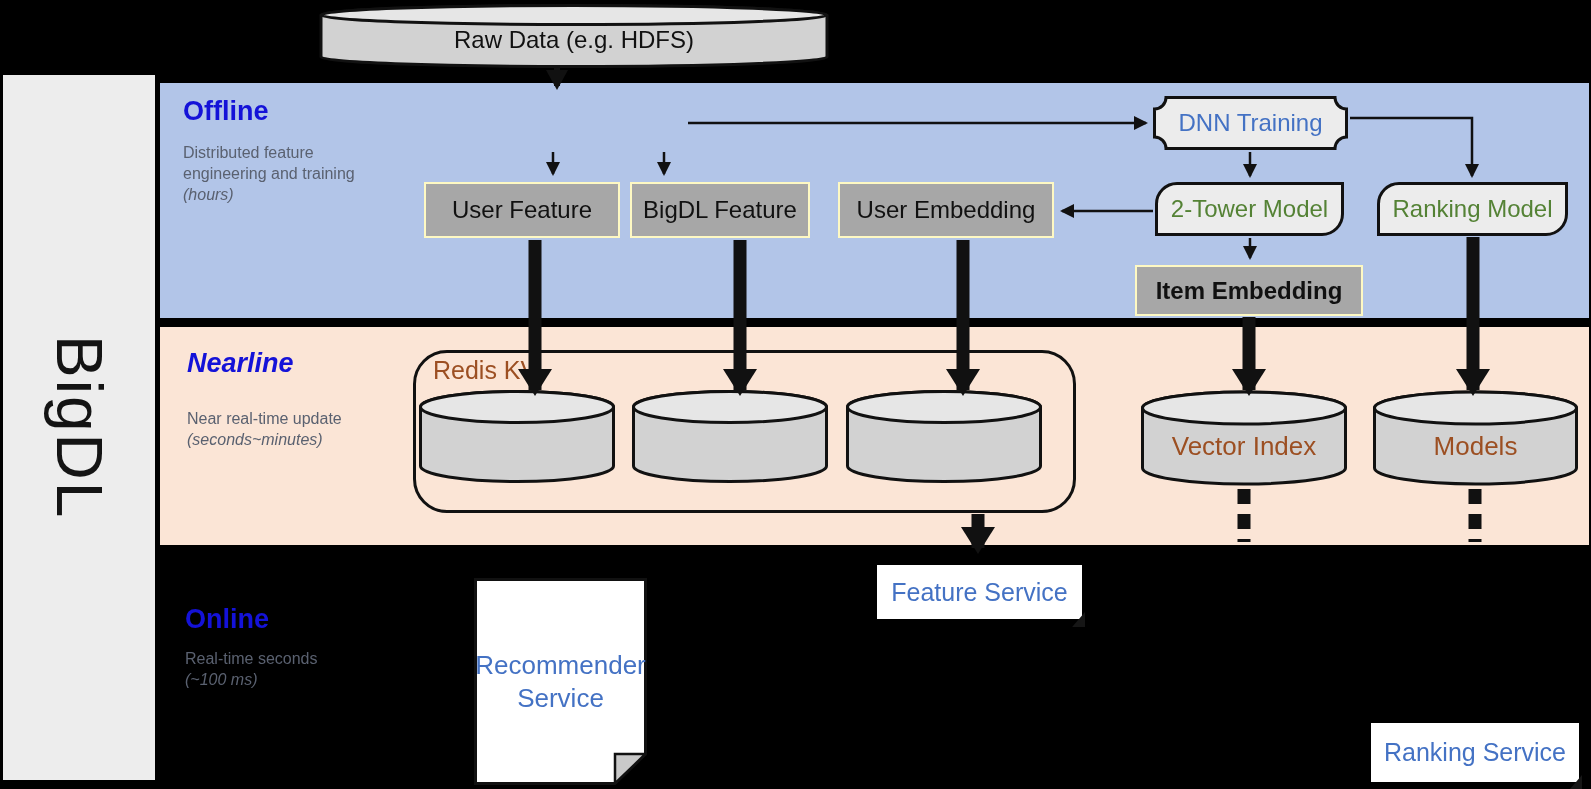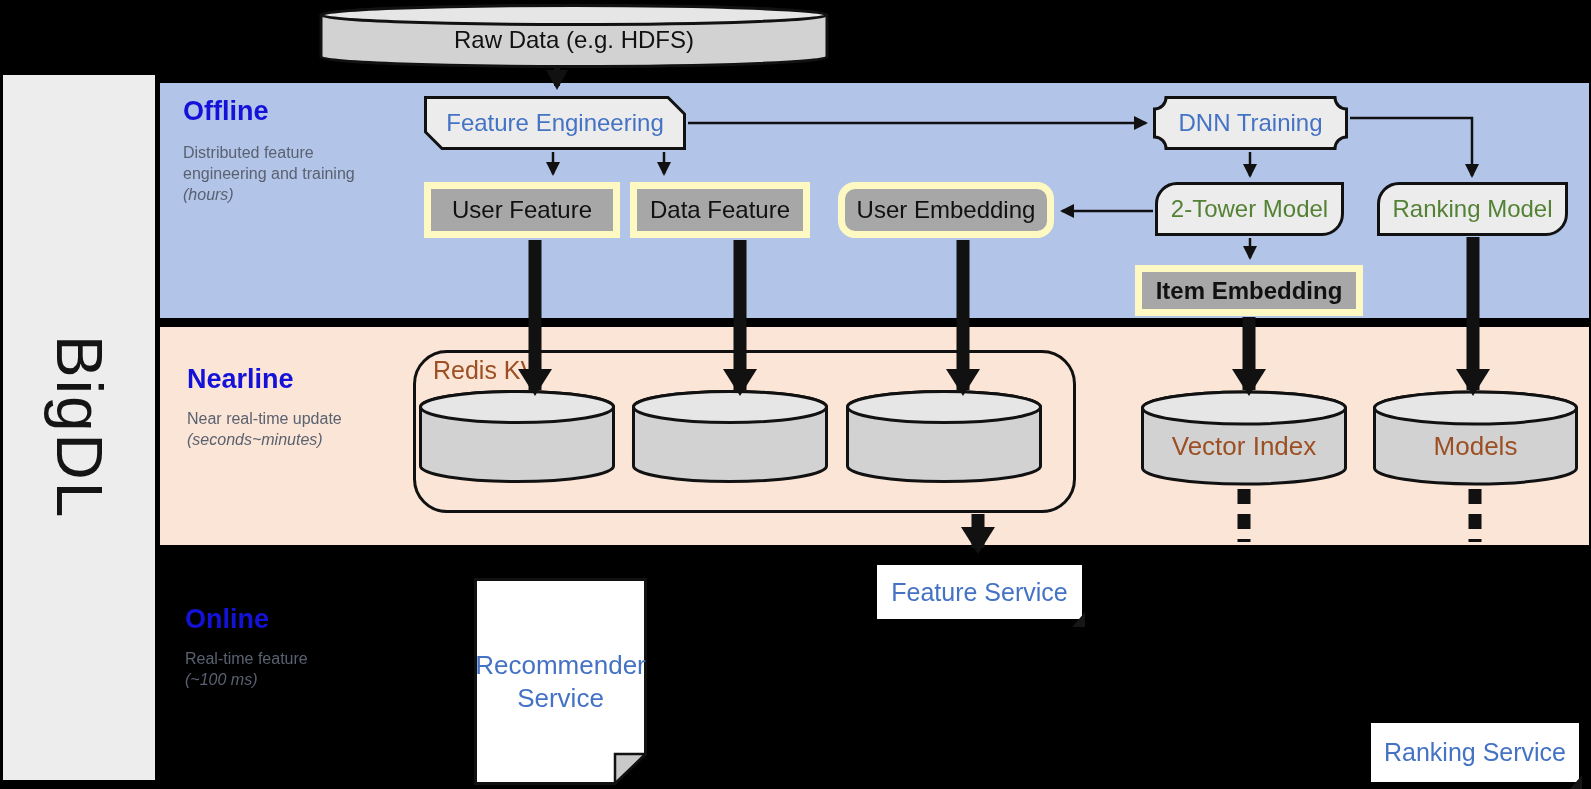--- a/index.html
+++ b/index.html
@@ -24,21 +24,21 @@
   .zone-title{position:absolute; z-index:6; font-size:27px; font-weight:600; color:#1412d8;}
   .zone-desc{position:absolute; z-index:6; font-size:16px; color:#5a6170; line-height:1.32;}
   .zone-desc i{font-style:italic;}
   
   .node{position:absolute; z-index:3; box-sizing:border-box;}
   .node .lbl{
     position:absolute; inset:0; display:flex; align-items:center; justify-content:center;
     text-align:center; font-size:24px; color:#111; z-index:2; pointer-events:none;
   }
   .node svg.shape{position:absolute; inset:0; width:100%; height:100%; z-index:1;}
-  .gray-box{background:#a7a7a7; border:7px solid #fef9c3;}
+  .gray-box{background:#a7a7a7; border:2px solid #fef9c3;}
   .blue-text{color:#4472c4 !important;}
   .green-text{color:#548235 !important;}
   .brown-text{color:#9c4f22 !important;}
   
   .redis-group{
     position:absolute; left:413px; top:350px; width:663px; height:163px;
     border:3px solid #111; border-radius:34px; z-index:2; box-sizing:border-box;
   }
   .redis-label{
     position:absolute; left:433px; top:356px; z-index:3;
@@ -68,54 +68,48 @@
   <div class="bigdl-bar">
     <div class="logo">BigDL</div>
   </div>
 
   <div class="zone-title" style="left:183px; top:96px;">Offline</div>
   <div class="zone-desc" style="left:183px; top:142px; width:196px;">
     <span>Distributed feature engineering and training</span>
     <i>(hours)</i>
   </div>
 
-  <div class="zone-title" style="left:187px; top:364px;">Nearline</div>
+  <div class="zone-title" style="left:187px; top:348px;font-style:italic;">Nearline</div>
   <div class="zone-desc" style="left:187px; top:408px; width:212px;">
     <span>Near real-time update</span>
     <i>(seconds~minutes)</i>
   </div>
 
   <div class="zone-title" style="left:185px; top:604px;">Online</div>
   <div class="zone-desc" style="left:185px; top:648px; width:166px;">
-    <span>Real-time feature</span>
+    <span>Real-time seconds</span>
     <i>(~100 ms)</i>
   </div>
 
   <div class="node" style="left:318px; top:3px; width:512px; height:66px;">
     <svg class="shape" viewBox="0 0 512 66">
       <path d="M3,12 a253,9.5 0 0 1 506,0 v42 a253,9.5 0 0 1 -506,0 z" fill="#d2d2d2" stroke="#111" stroke-width="3"></path>
       <ellipse cx="256" cy="12" rx="253" ry="9.5" fill="#e6e6e6" stroke="#111" stroke-width="3"></ellipse>
     </svg>
     <div class="lbl raw-label" style="padding-top:8px;">Raw Data (e.g. HDFS)</div>
   </div>
 
-  <div class="node" style="left:424px; top:96px; width:262px; height:54px;">
-    <svg class="shape" viewBox="0 0 262 54">
-      <path d="M1.5,1.5 L244,1.5 L260.5,18 L260.5,52.5 L18,52.5 L1.5,36 Z" fill="#ececec" stroke="#111" stroke-width="3"></path>
-    </svg>
-    <div class="lbl blue-text">Feature Engineering</div>
-  </div>
 
   <div class="node gray-box" style="left:424px; top:182px; width:196px; height:56px;">
     <div class="lbl">User Feature</div>
   </div>
   <div class="node gray-box" style="left:630px; top:182px; width:180px; height:56px;">
-    <div class="lbl">Data Feature</div>
-  </div>
-  <div class="node gray-box" style="left:838px; top:182px; width:216px; height:56px;border-radius:17px;">
+    <div class="lbl">BigDL Feature</div>
+  </div>
+  <div class="node gray-box" style="left:838px; top:182px; width:216px; height:56px;">
     <div class="lbl">User Embedding</div>
   </div>
 
   <div class="node" style="left:1153px; top:96px; width:195px; height:54px;">
     <svg class="shape" viewBox="0 0 195 54">
       <path d="M13,1.5 L182,1.5 A11.5,11.5 0 0 0 193.5,13 L193.5,41 A11.5,11.5 0 0 0 182,52.5 L13,52.5 A11.5,11.5 0 0 0 1.5,41 L1.5,13 A11.5,11.5 0 0 0 13,1.5 Z" fill="#ececec" stroke="#111" stroke-width="3"></path>
     </svg>
     <div class="lbl blue-text">DNN Training</div>
   </div>
 

